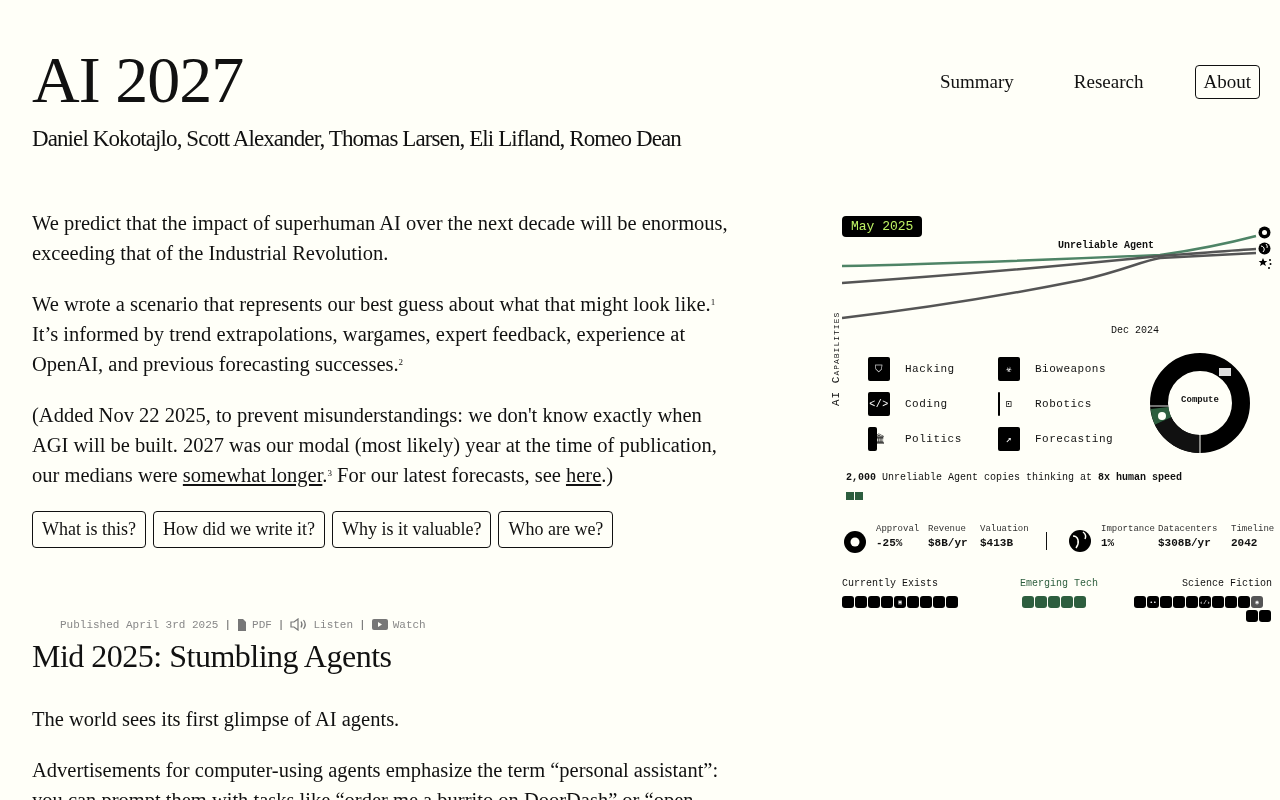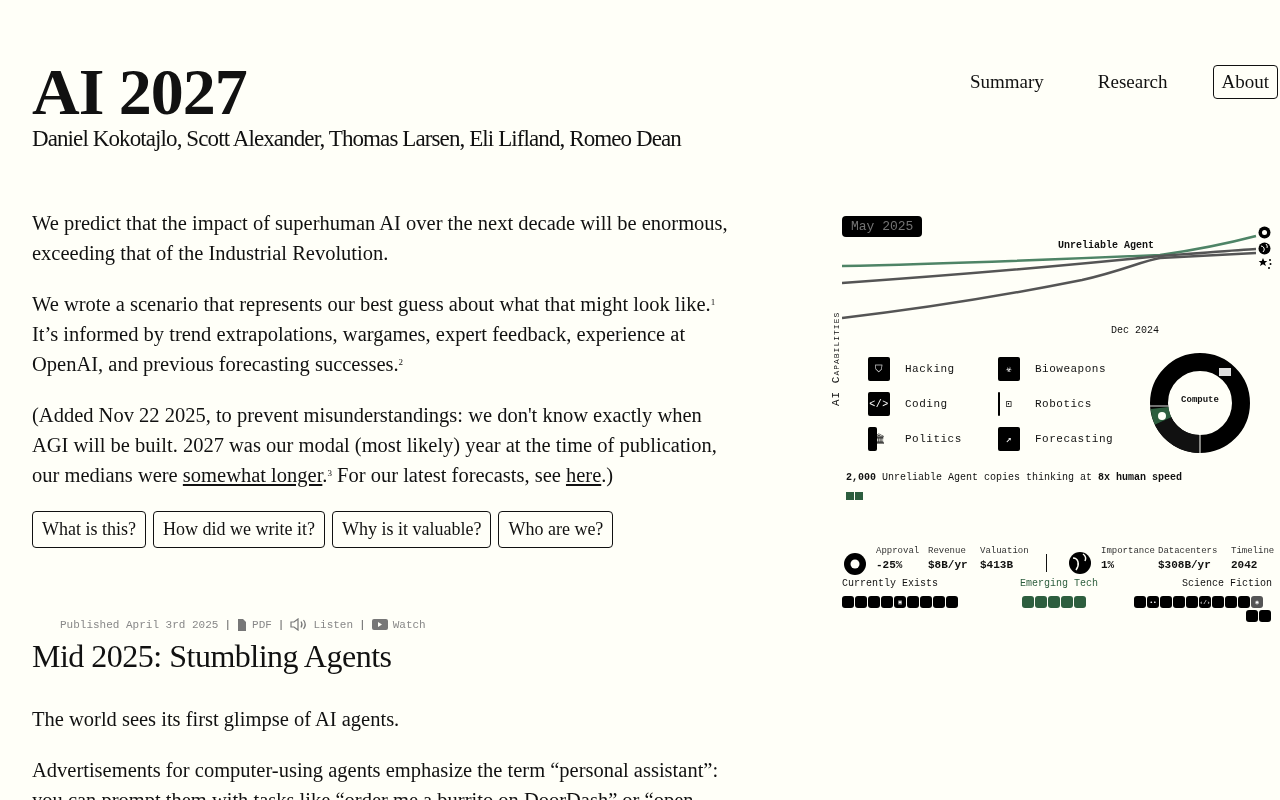--- a/index.html
+++ b/index.html
@@ -5,23 +5,23 @@
   html, body { margin:0; padding:0; }
   body {
     width:1280px; height:800px; overflow:hidden;
     background:#fffff8; color:#111;
     font-family:"Liberation Serif","DejaVu Serif",serif;
     position:relative;
   }
   .mono { font-family:"Liberation Mono","DejaVu Sans Mono",monospace; }
 
   
-  .site-title { position:absolute; left:32px; top:52px; font-size:66px; line-height:80px; margin:0; font-weight:bold; letter-spacing:-1px; }
+  .site-title { position:absolute; left:32px; top:40px; font-size:66px; line-height:80px; margin:0; font-weight:normal; letter-spacing:-1px; }
   .authors { position:absolute; left:32px; top:126px; font-size:23px; letter-spacing:-0.9px; margin:0; }
-  .nav { position:absolute; right:2px; top:65px; display:flex; align-items:center; gap:8px;justify-content:center; }
+  .nav { position:absolute; right:20px; top:65px; display:flex; align-items:center; gap:14px;justify-content:center; }
   .nav a { font-size:19px; color:#111; text-decoration:none; padding:5px 8px; margin-left:28px; border:1px solid transparent; border-radius:4px; }
   .nav a.active { border-color:#111; }
 
   
   .main { position:absolute; left:32px; top:208px; width:710px; }
   .main p { font-size:20.5px; line-height:30px; margin:0 0 21px 0; }
   .main p a { color:#111; text-decoration:underline; }
   sup { font-size:9px; vertical-align:top; position:relative; top:-2px; }
   .btn-row { display:flex; gap:7px; margin-top:6px; }
   .btn-row button {
@@ -31,42 +31,42 @@
   }
   .meta { position:absolute; left:32px; top:618px; font-size:11px; color:#888; display:flex; align-items:center; gap:6px;margin-left:28px; }
   .meta .sep { color:#555; }
   .meta svg { vertical-align:middle; }
   .section-title { position:absolute; left:32px; top:638px; font-size:32px; font-weight:normal; margin:0; letter-spacing:-0.5px; }
   .body2 { position:absolute; left:32px; top:704px; width:710px; }
   .body2 p { font-size:20.5px; line-height:30px; margin:0 0 21px 0; }
 
   
   .dash { position:absolute; left:842px; top:216px; width:432px; height:420px; }
-  .date-pill { position:absolute; left:0; top:0; background:#000; color:#737373; font-size:13px; padding:3px 9px; border-radius:4px; }
+  .date-pill { position:absolute; left:0; top:0; background:#000; color:#bef264; font-size:13px; padding:3px 9px; border-radius:4px; }
   .chart-svg { position:absolute; left:0; top:0; }
   .chart-label { position:absolute; left:216px; top:24px; font-size:10px; font-weight:bold; }
   .x-label { position:absolute; left:269px; top:109px; font-size:10px; }
 
   .cap-title { position:absolute; left:-12px; top:190px; transform:rotate(-90deg); transform-origin:left top; font-size:11px; letter-spacing:1px; white-space:nowrap; }
   .cap-grid { position:absolute; left:26px; top:141px; display:grid; grid-template-columns:130px 130px; row-gap:11px; }
   .cap { display:flex; align-items:center; height:24px; font-size:11px; letter-spacing:0.5px; }
   .cap .box { width:22px; height:24px; position:relative; margin-right:15px; }
   .cap .box .fill { position:absolute; left:0; top:0; bottom:0; background:#000; border-radius:2px; }
   .cap .box .ic { position:absolute; left:0; top:0; width:22px; height:24px; display:flex; align-items:center; justify-content:center; color:#fff; font-size:10px; }
   .cap .box .ic.dark { color:#000; }
 
   .donut { position:absolute; left:307px; top:136px; width:102px; height:102px; }
   .donut-label { position:absolute; left:307px; top:179px; width:102px; text-align:center; font-size:9px; font-weight:bold; }
 
   .copies { position:absolute; left:4px; top:256px; font-size:10px; }
   .copies b { font-weight:bold; }
   .copy-sq { position:absolute; left:4px; top:276px; display:flex; gap:1px; }
   .copy-sq span { width:8px; height:8px; background:#2d5e3e; display:block; }
 
-  .stats { position:absolute; left:0; top:308px; width:432px; height:40px;margin-top:22px; }
+  .stats { position:absolute; left:0; top:308px; width:432px; height:40px; }
   .stat { position:absolute; top:0; }
   .stat .k { font-size:9px; color:#333; }
   .stat .v { font-size:11px; font-weight:bold; margin-top:3px; }
   .vdiv { position:absolute; left:204px; top:8px; width:1px; height:18px; background:#111; }
 
   .cat-labels { position:absolute; left:0; top:362px; width:430px; font-size:10px; }
   .cat-labels span { position:absolute; top:0; }
   .sq-row { position:absolute; display:flex; gap:1px; }
   .sq { width:12px; height:12px; border-radius:3px; background:#000; display:flex; align-items:center; justify-content:center; color:#fff; font-size:6px; }
   .sq.g { background:#2d5e3e; }

